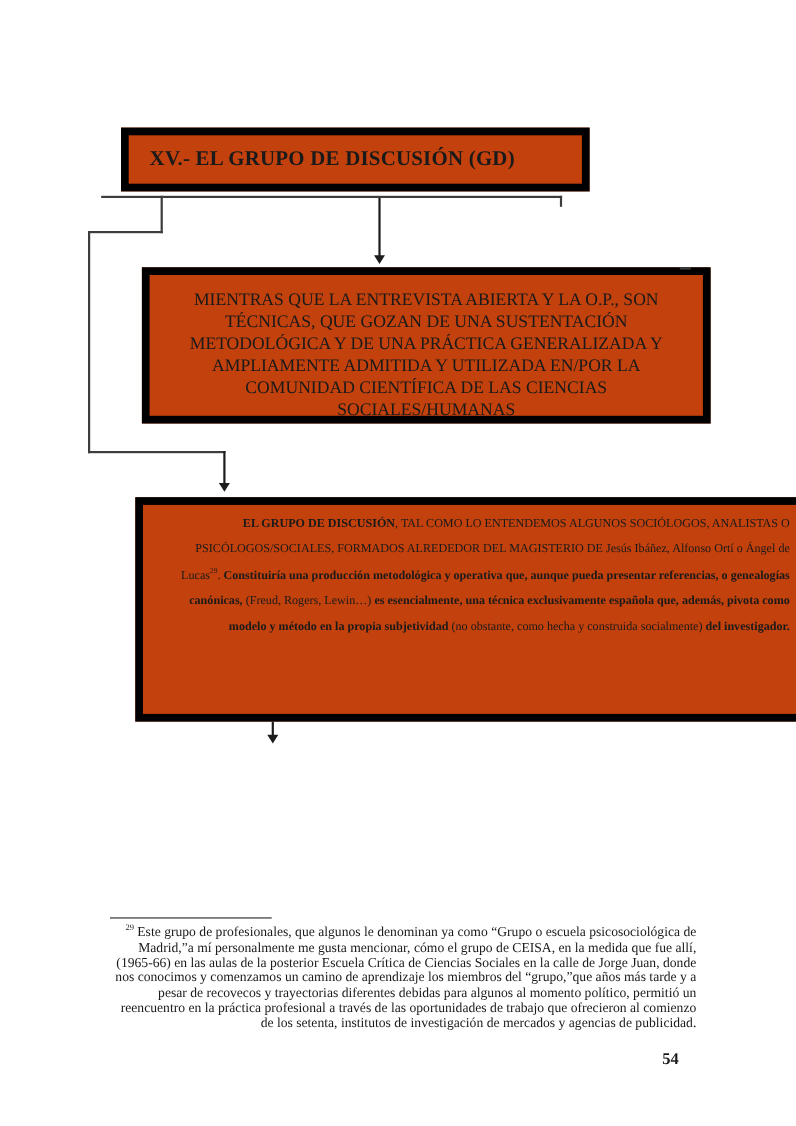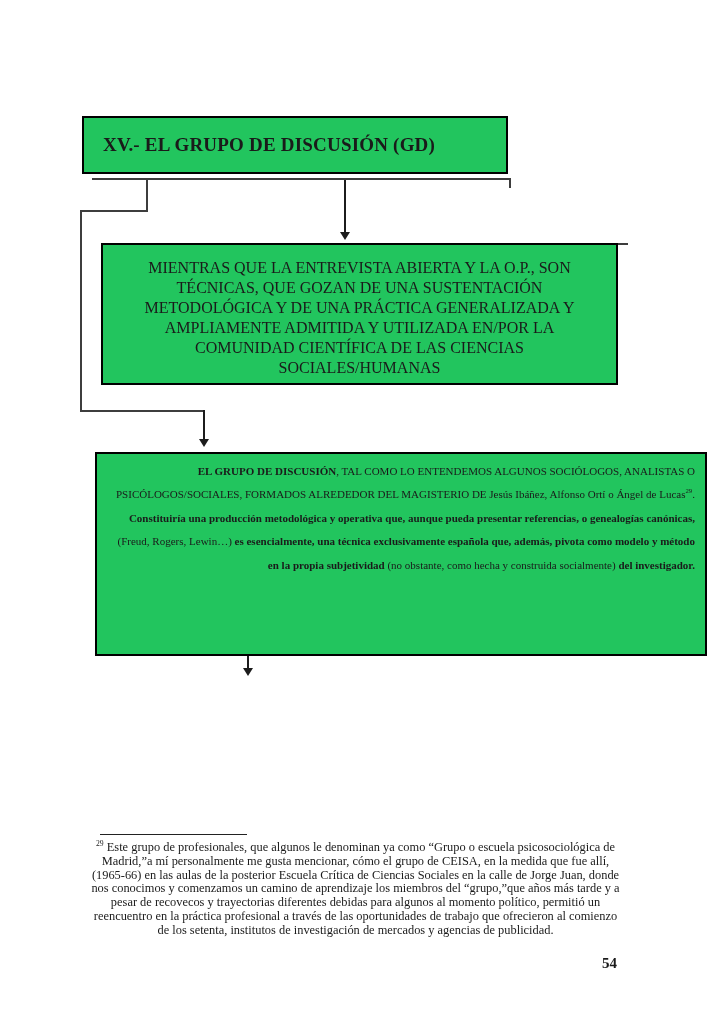--- a/index.html
+++ b/index.html
@@ -7,23 +7,24 @@
     position: relative;
     width: 724px; height: 1024px;
     margin: 0 auto;
     background: #ffffff;
     font-family: "Liberation Serif", serif;
     color: #1a1a1a;
     overflow: hidden;
   }
   .box {
     position: absolute;
-    border: 2px solid #000000;
+    border: 7px solid #000000;
     box-sizing: border-box;
-    background: #22c55e;
+    background: #c2410c;
+    margin-left: 28px;
   }
   #title-box {
     left: 82px; top: 116px; width: 426px; height: 58px;
     display: flex; align-items: center;
     padding-left: 19px;
     font-weight: bold; font-size: 19px; letter-spacing: .2px;
   }
   #premise-box {
     left: 101px; top: 243px; width: 517px; height: 142px;
     padding: 13px 16px;
@@ -50,23 +51,23 @@
   }
   #caption {
     position: absolute; left: 221px; top: 674px;
     font-size: 15px;
   }
   #footnote-rule {
     position: absolute; left: 100px; top: 834px;
     width: 147px; height: 1px; background: #222222;
   }
   #footnote {
-    position: absolute; left: 89px; top: 841px; width: 533px;
+    position: absolute; left: 100px; top: 841px; width: 533px;
     font-size: 12.4px; line-height: 13.8px;
-    text-align: center;
+    text-align: right;
   }
   #page-number {
     position: absolute; left: 602px; top: 955px;
     font-size: 15px;
     font-weight: bold;
   }
 </style>
 </head>
 <body>
 

